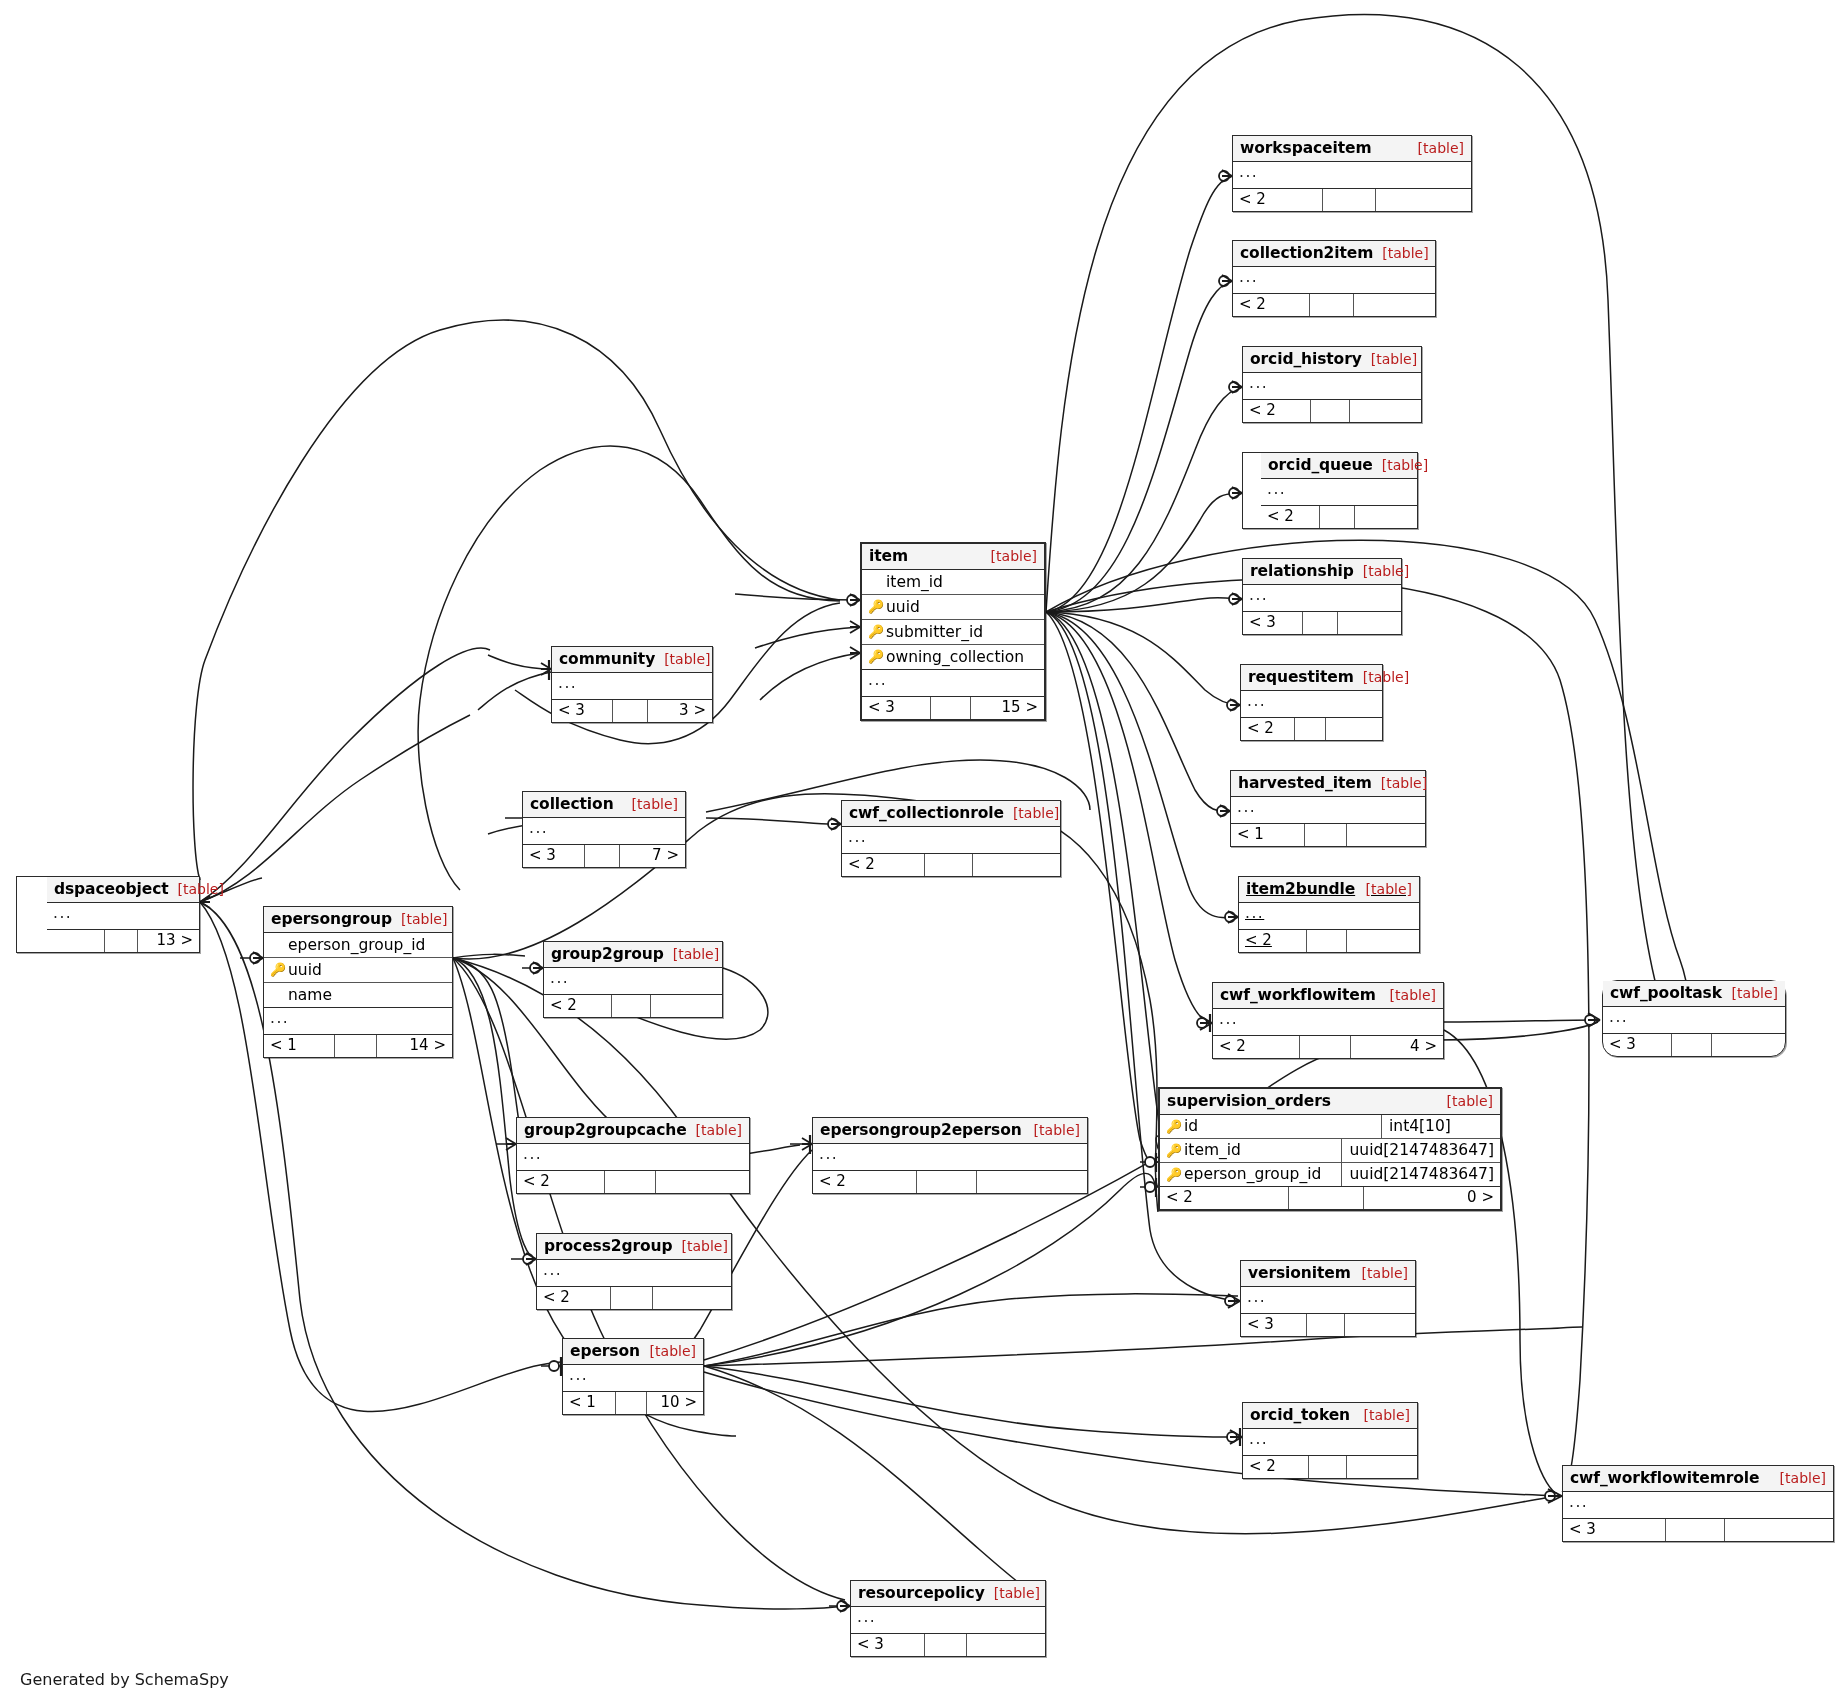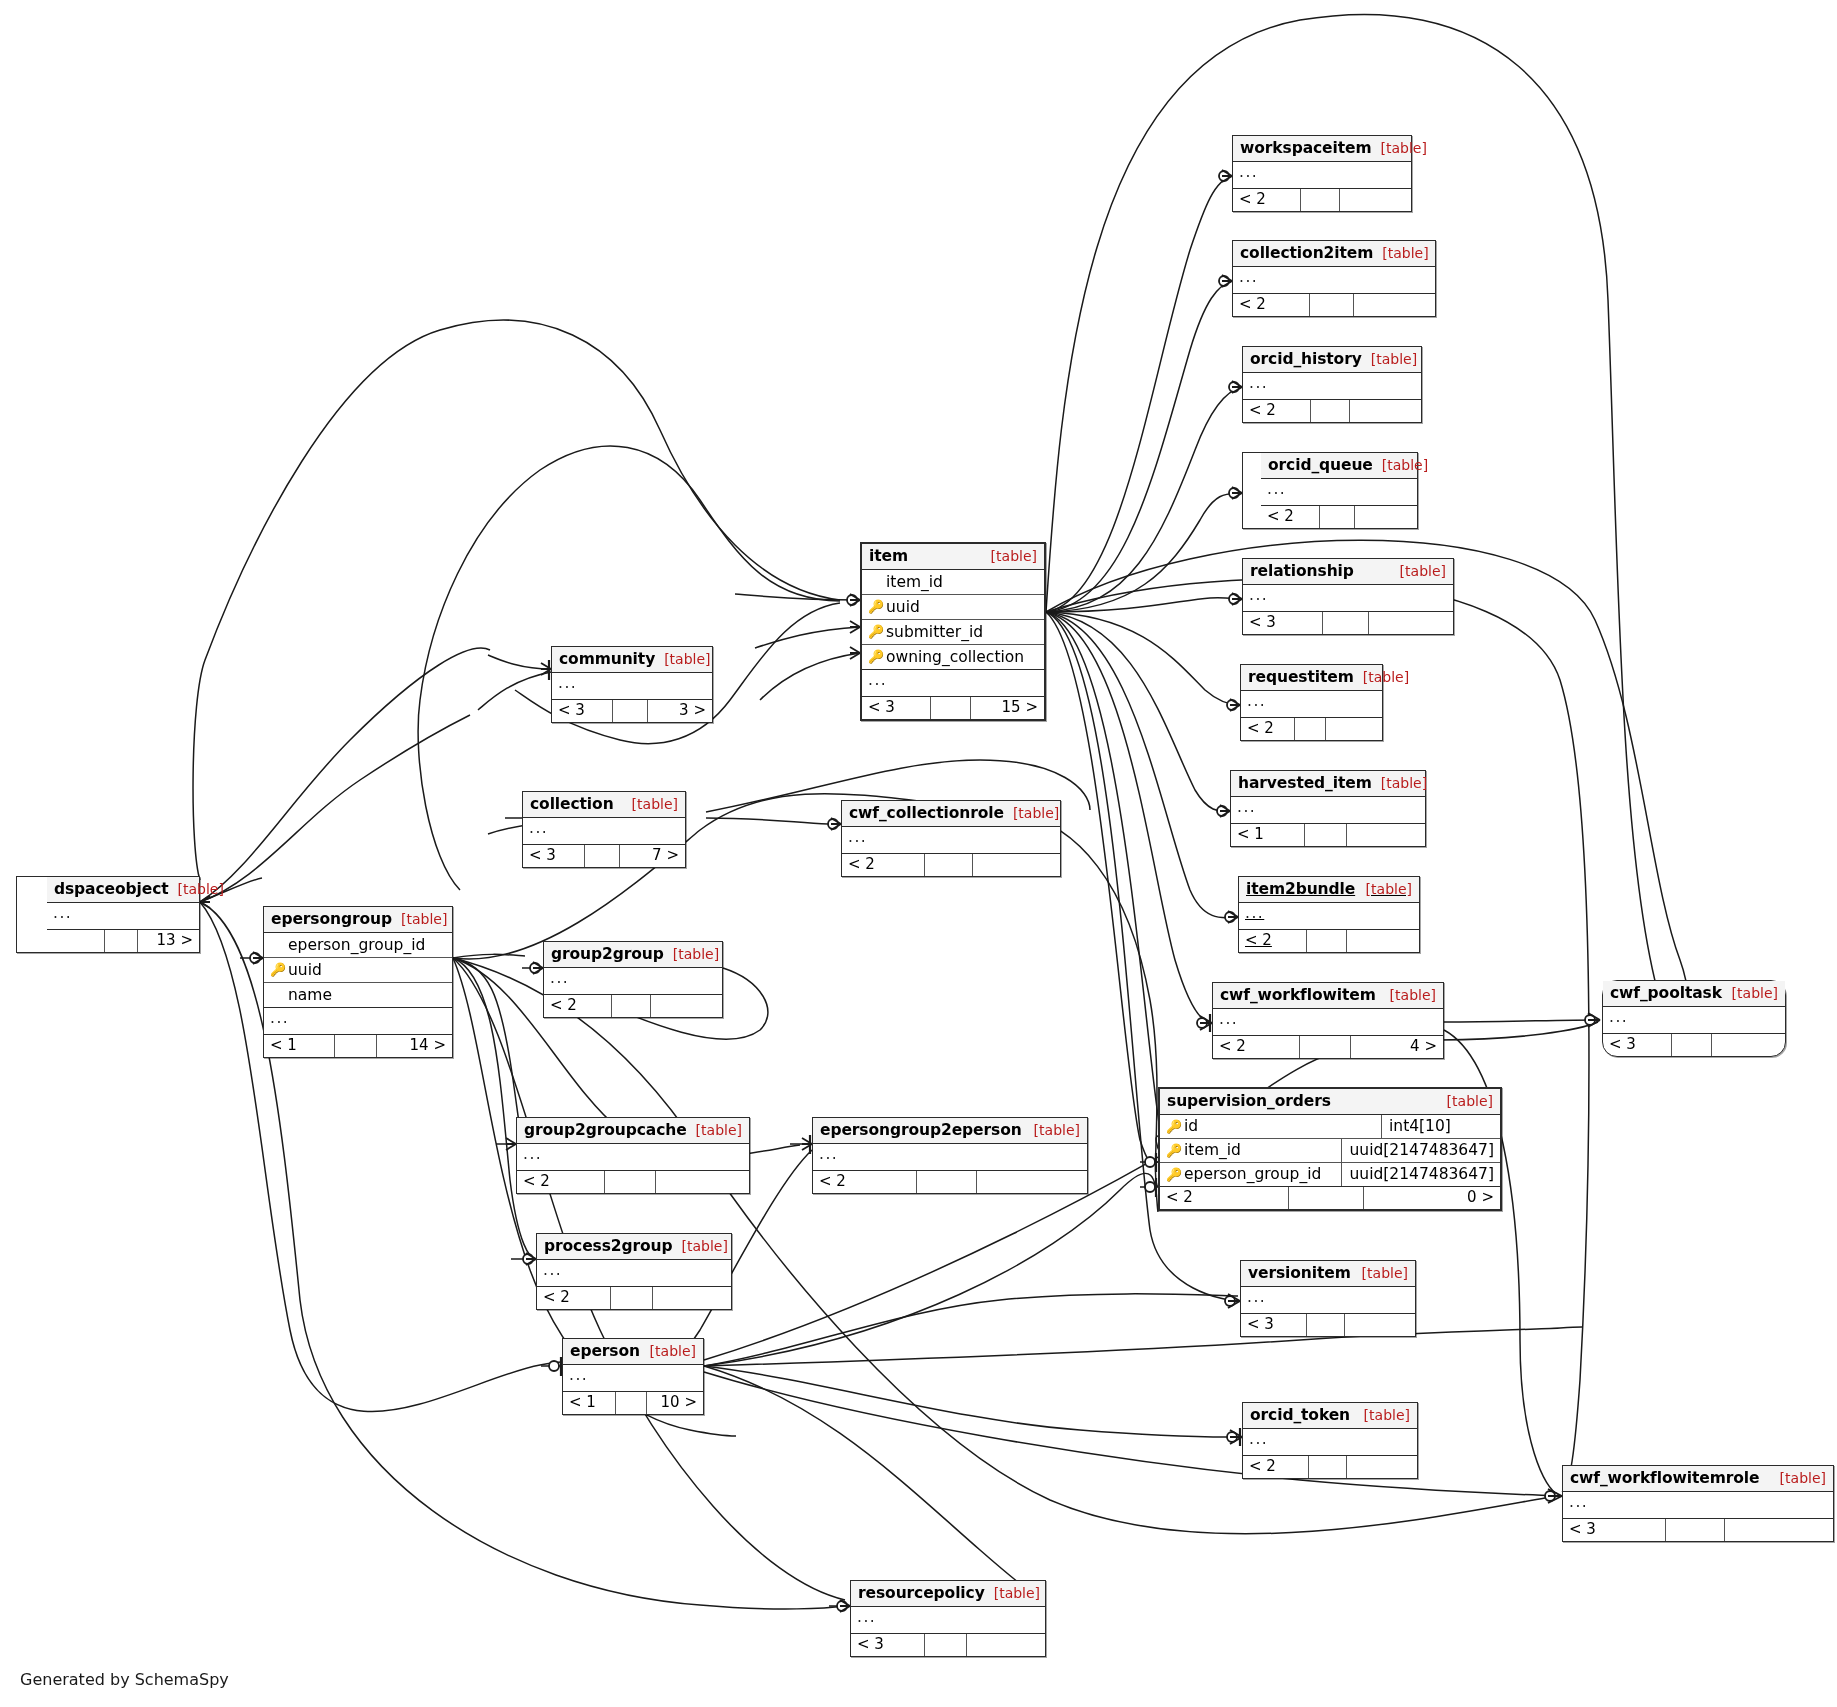--- a/index.html
+++ b/index.html
@@ -285,21 +285,21 @@
       <path class="tick" d="M561,1357 L561,1376"></path>
       <circle class="ring" cx="842" cy="1606" r="5"></circle>
       <path class="crow" d="M850,1606 L840,1600 M850,1606 L840,1612 M850,1606 L840,1606"></path>
       <circle class="ring" cx="1150" cy="1162" r="5"></circle>
       <circle class="ring" cx="1150" cy="1187" r="5"></circle>
       <path class="tick" d="M1156,1153 L1156,1172"></path>
       <path class="tick" d="M1156,1178 L1156,1197"></path>
     </g>
   </svg>
 
-  <div class="table-node" style="left:1232px;top:135px;width:180px;">
+  <div class="table-node" style="left:1232px;top:135px;width:240px;">
     <div class="tn-title">
       <span class="tn-name">workspaceitem</span>
       <span class="tn-tag">[table]</span>
     </div>
     <div class="tn-ellipsis">...</div>
     <div class="tn-foot">
       <span class="cell c-left">&lt; 2</span>
       <span class="cell c-mid"></span>
       <span class="cell c-right"></span>
     </div>
@@ -337,21 +337,21 @@
       <span class="tn-tag">[table]</span>
     </div>
     <div class="tn-ellipsis">...</div>
     <div class="tn-foot">
       <span class="cell c-left">&lt; 2</span>
       <span class="cell c-mid"></span>
       <span class="cell c-right"></span>
     </div>
   </div>
 
-  <div class="table-node" style="left:1242px;top:558px;width:212px;">
+  <div class="table-node" style="left:1242px;top:558px;width:160px;">
     <div class="tn-title">
       <span class="tn-name">relationship</span>
       <span class="tn-tag">[table]</span>
     </div>
     <div class="tn-ellipsis">...</div>
     <div class="tn-foot">
       <span class="cell c-left">&lt; 3</span>
       <span class="cell c-mid"></span>
       <span class="cell c-right"></span>
     </div>

